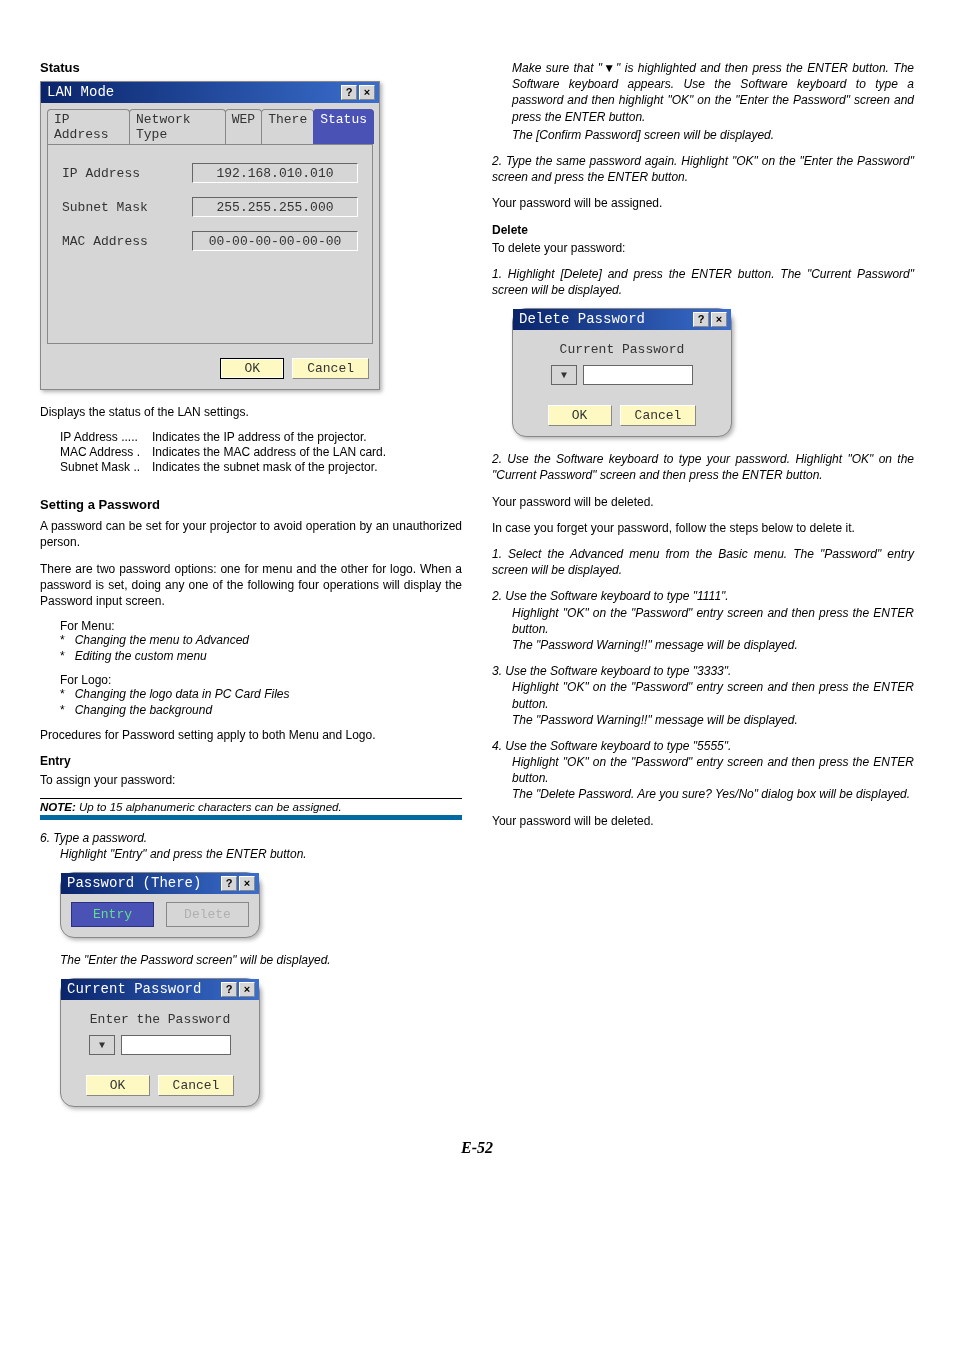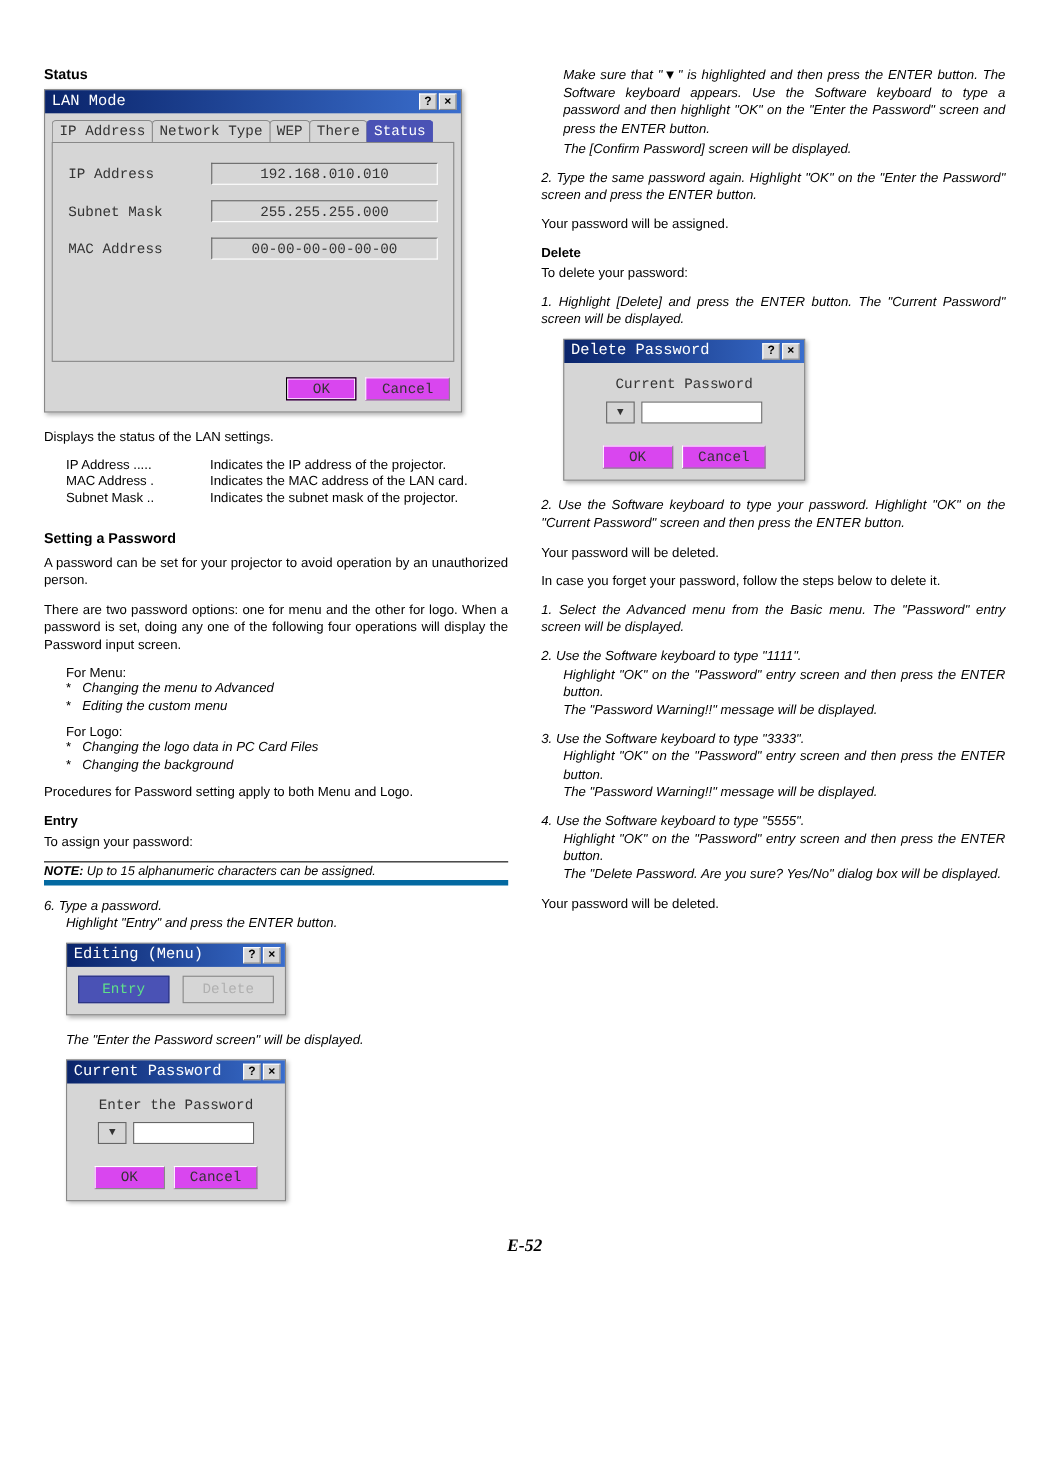--- a/index.html
+++ b/index.html
@@ -14,21 +14,21 @@
   }
   .columns { display: flex; gap: 30px; }
   .col { flex: 1; }
   h3.section { font-weight: bold; font-size: 13px; margin-bottom: 6px; }
   p { margin-bottom: 10px; line-height: 1.35; }
   p.just { text-align: justify; }
   .indent { margin-left: 20px; }
   .italic { font-style: italic; }
   .bold { font-weight: bold; }
   .note-line { border-top: 1px solid #000; border-bottom: 5px solid #0369a1; padding: 2px 0; margin-bottom: 10px; font-size: 11.5px; }
-  .dl-row { display: flex; margin-bottom: 1px; gap: 39px; }
+  .dl-row { display: flex; margin-bottom: 1px; }
   .dl-term { width: 92px; }
   .dl-def { flex:1; }
 
   
   .dialog {
     border: 1px solid #888;
     background: #d6d6d6;
     box-shadow: 2px 2px 4px rgba(0,0,0,.3);
     font-family: "Courier New", monospace;
     font-size: 13px;
@@ -79,25 +79,25 @@
   .field-label { width:130px; color:#333;}
   .field-box {
     flex:1; border:1px solid #666; border-right-color:#fff; border-bottom-color:#fff;
     background:#d6d6d6; height:20px; display:flex; align-items:center; justify-content:center;
     font-family:"Courier New",monospace; color:#333;
   }
   .btn-row { display:flex; justify-content:flex-end; gap:8px; padding:6px 10px 10px 10px;}
   .btn-row.center { justify-content:center; }
   .win-btn {
     border:1px solid #888; border-top-color:#fff; border-left-color:#fff;
-    background:#d946ef; padding:2px 14px; min-width:64px; text-align:center;
+    background:#fef9c3; padding:2px 14px; min-width:64px; text-align:center;
     font-family:"Courier New",monospace; color:#333;
   }
   .win-btn.primary { border:1px solid #000; box-shadow:inset 0 0 0 1px #fff; }
-  .small-dialog { width:200px; }
+  .small-dialog { width:200px;border-radius:14px; }
   .med-dialog { width:220px; margin-left:20px;}
   .pwd-entry-tabs { display:flex; gap:12px; padding:8px 10px 10px 10px; }
   .pwd-tab {
     flex:1; text-align:center; padding:4px 0;
     border:1px solid #888;
     font-family:"Courier New",monospace;
   }
   .pwd-tab.entry { background:#4a52b5; color:#5fe08a; border-color:#2a3280;}
   .pwd-tab.delete { background:#d6d6d6; color:#b0b0b0;}
   .center-label { text-align:center; padding:4px 0 8px 0; }
@@ -117,21 +117,21 @@
 </style>
 </head>
 <body>
 
 <div class="columns">
 
   <div class="col">
 
     <h3 class="section">Status</h3>
 
-    <div class="dialog" style="width:380px;">
+    <div class="dialog" style="width:340px;">
       <div class="titlebar">
         <span class="title-text">LAN Mode</span>
         <div class="title-btns">
           <div class="title-btn">?</div>
           <div class="title-btn">×</div>
         </div>
       </div>
       <div class="tabstrip">
         <div class="tab">IP Address</div>
         <div class="tab">Network Type</div>
@@ -199,21 +199,21 @@
 
     <div class="note-line">
       <span class="bold italic">NOTE:</span><span class="italic"> Up to 15 alphanumeric characters can be assigned.</span>
     </div>
 
     <p class="italic" style="margin-bottom:0;">6. Type a password.</p>
     <p class="italic indent">Highlight "Entry" and press the ENTER button.</p>
 
     <div class="dialog small-dialog indent">
       <div class="titlebar">
-        <span class="title-text">Editing (Menu)</span>
+        <span class="title-text">Password (There)</span>
         <div class="title-btns">
           <div class="title-btn">?</div>
           <div class="title-btn">×</div>
         </div>
       </div>
       <div class="pwd-entry-tabs">
         <div class="pwd-tab entry">Entry</div>
         <div class="pwd-tab delete">Delete</div>
       </div>
     </div>

